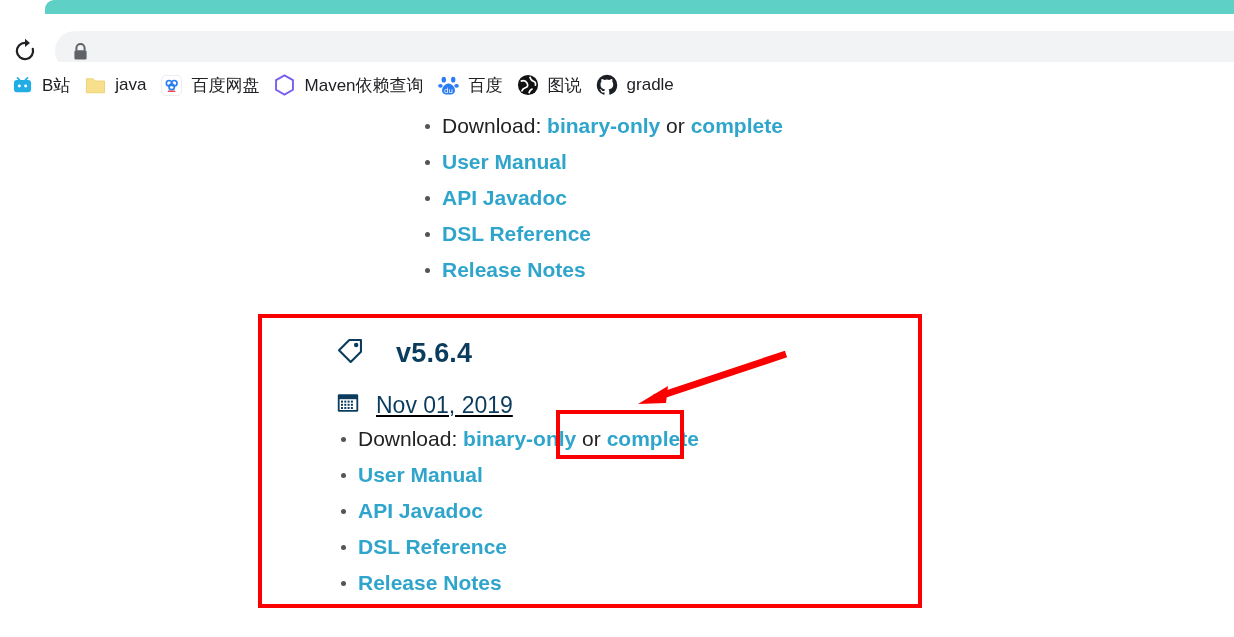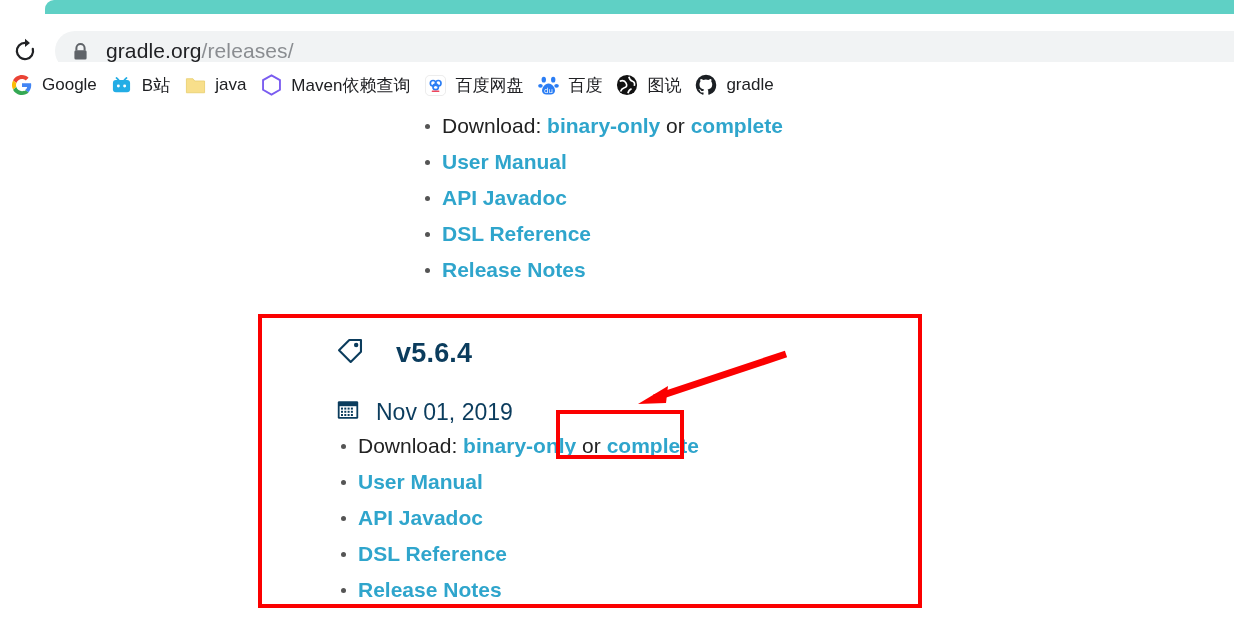--- a/index.html
+++ b/index.html
@@ -156,21 +156,22 @@
     margin-left: 32px;
     font-size: 27px;
     font-weight: bold;
     color: #0b3c5d;
     letter-spacing: 0.2px;
   }
   .rel-date-row {
     display: flex;
     align-items: center;
     height: 32px;
-    margin-top: 26px;
+    margin-top: 19px;
+    text-decoration: underline;
   }
   .rel-date {
     margin-left: 16px;
     font-size: 23px;
     color: #0b3c5d;
   }
   .rel-list {
     margin-left: 84px;
     margin-top: 4px;
   }
@@ -215,79 +216,67 @@
     </svg>
   </div>
 
   <div class="omnibox">
     <span class="lock-icon">
       <svg width="17" height="19" viewBox="0 0 17 19">
         <path d="M4.4 8.5 V6.1 a4.1 4.1 0 0 1 8.2 0 V8.5" fill="none" stroke="#5f6368" stroke-width="2"></path>
         <rect x="2.4" y="8.2" width="12.2" height="9.4" rx="1.5" fill="#5f6368"></rect>
       </svg>
     </span>
-    <span class="url-text"><span>gradle.org</span><span class="url-path">/releases/</span></span>
   </div>
 </div>
 
 <div class="bookmarks">
 
-  <div class="bm">
-    <span class="bm-ico">
-      <svg width="20" height="20" viewBox="0 0 48 48">
-        <path fill="#EA4335" d="M24 9.5c3.5 0 6.6 1.2 9 3.6l6.8-6.8C35.6 2.4 30.2 0 24 0 14.6 0 6.5 5.4 2.6 13.2l7.9 6.1C12.4 13.6 17.7 9.5 24 9.5z"></path>
-        <path fill="#4285F4" d="M46.1 24.5c0-1.6-.1-3.2-.4-4.7H24v9h12.4c-.5 2.9-2.2 5.3-4.6 7l7.2 5.6c4.2-3.9 7.1-9.6 7.1-16.9z"></path>
-        <path fill="#FBBC05" d="M10.5 28.7a14.5 14.5 0 0 1 0-9.4l-7.9-6.1a24 24 0 0 0 0 21.6l7.9-6.1z"></path>
-        <path fill="#34A853" d="M24 48c6.5 0 11.9-2.1 15.9-5.8l-7.2-5.6c-2 1.4-4.6 2.2-8.7 2.2-6.3 0-11.6-4.1-13.5-9.8l-7.9 6.1C6.5 42.6 14.6 48 24 48z"></path>
-      </svg>
-    </span>
-    <span class="bm-label">Google</span>
-  </div>
 
   <div class="bm">
     <span class="bm-ico">
       <svg width="21" height="21" viewBox="0 0 24 24">
         <path d="M6.2 3.4 L8.6 5.6 M17.8 3.4 L15.4 5.6" stroke="#23ade5" stroke-width="2" stroke-linecap="round" fill="none"></path>
         <rect x="2.2" y="5.6" width="19.6" height="14.2" rx="3.4" fill="#23ade5"></rect>
         <circle cx="8.4" cy="12.6" r="1.7" fill="#ffffff"></circle>
         <circle cx="15.6" cy="12.6" r="1.7" fill="#ffffff"></circle>
       </svg>
     </span>
     <span class="bm-label">B站</span>
   </div>
 
   <div class="bm">
     <span class="bm-ico">
       <svg width="21" height="19" viewBox="0 0 24 22">
         <path d="M1.5 3.2 h7.6 l2 2.6 h11.4 v13.6 h-21 z" fill="#f8df8b" stroke="#e9cf72" stroke-width="1"></path>
       </svg>
     </span>
     <span class="bm-label">java</span>
-  </div>
-
-  <div class="bm">
-    <span class="bm-ico">
-      <svg width="21" height="22" viewBox="0 0 24 26">
-        <polygon points="12,1.6 22,7.2 22,18.6 12,24.3 2,18.6 2,7.2" fill="none" stroke="#7a5cf0" stroke-width="2.2"></polygon>
-      </svg>
-    </span>
-    <span class="bm-label">Maven依赖查询</span>
   </div>
 
   <div class="bm">
     <span class="bm-ico">
       <svg width="21" height="21" viewBox="0 0 24 24">
         <rect x="0.5" y="0.5" width="23" height="23" rx="5" fill="#ffffff" stroke="#e8e8e8"></rect>
         <circle cx="9.2" cy="9.4" r="3.1" fill="none" stroke="#2a7df4" stroke-width="1.9"></circle>
         <circle cx="15.2" cy="9.4" r="3.1" fill="none" stroke="#2a7df4" stroke-width="1.9"></circle>
         <circle cx="12.2" cy="13.6" r="3.1" fill="none" stroke="#2a7df4" stroke-width="1.9"></circle>
         <rect x="7.6" y="17.6" width="9" height="1.8" rx="0.9" fill="#f0465b"></rect>
       </svg>
     </span>
     <span class="bm-label">百度网盘</span>
+  </div>
+
+  <div class="bm">
+    <span class="bm-ico">
+      <svg width="21" height="22" viewBox="0 0 24 26">
+        <polygon points="12,1.6 22,7.2 22,18.6 12,24.3 2,18.6 2,7.2" fill="none" stroke="#7a5cf0" stroke-width="2.2"></polygon>
+      </svg>
+    </span>
+    <span class="bm-label">Maven依赖查询</span>
   </div>
 
   <div class="bm">
     <span class="bm-ico">
       <svg width="21" height="21" viewBox="0 0 24 24">
         <ellipse cx="6.6" cy="5.4" rx="2.5" ry="3.3" fill="#2a7df4"></ellipse>
         <ellipse cx="17.4" cy="5.4" rx="2.5" ry="3.3" fill="#2a7df4"></ellipse>
         <ellipse cx="2.8" cy="12.4" rx="2.6" ry="2.2" fill="#2a7df4"></ellipse>
         <ellipse cx="21.2" cy="12.4" rx="2.6" ry="2.2" fill="#2a7df4"></ellipse>
         <path d="M12 9.8 c4.2 0 7.4 4.6 7.4 8.2 c0 2.6 -2.2 4.4 -5 4.4 h-4.8 c-2.8 0 -5 -1.8 -5 -4.4 c0 -3.6 3.2 -8.2 7.4 -8.2 z" fill="#2a7df4"></path>

